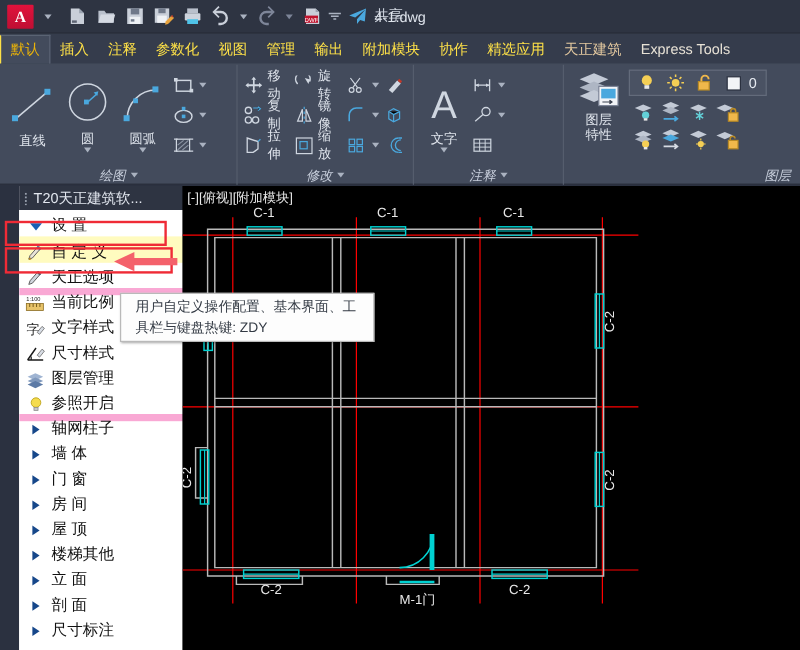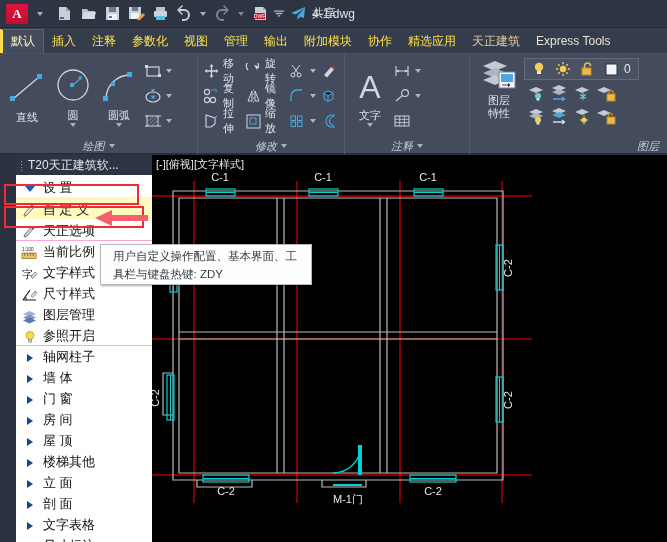--- a/index.html
+++ b/index.html
@@ -45,22 +45,22 @@
   .tabs {
     position:absolute; left:0; top:28px; width:667px; height:26px;
     background:#353c4c;
     display:flex; align-items:flex-end;
     border-bottom:1px solid #4a5262;
   }
   .tab {
     padding:3px 8px 4px 8px; font-size:12px; color:#fde047; white-space:nowrap;
     line-height:16px;
   }
-  .tab.active { background:#434b5c; color:#fef9c3; border-top:1px solid #5a6373;
-                border-left:3px solid #fde047; border-right:1px solid #5a6373;}
+  .tab.active { background:#434b5c; color:#eab308; border-top:1px solid #5a6373;
+                border-left:1px solid #fde047; border-right:1px solid #5a6373;}
   .tab.alt { color:#e4c9a0; }
   .tab.alt2 { color:#e8e2d6; }
 
   
   .ribbon {
     position:absolute; left:0; top:54px; width:667px; height:100px;
     background:#434b5c;
     display:flex;
     border-bottom:1px solid #262b37;
   }
@@ -100,21 +100,21 @@
   .grip { width:3px; height:11px;
     background-image:radial-gradient(#98a0ad 40%, transparent 41%);
     background-size:3px 3px; }
   .dock-list { background:#ffffff; height:367px; overflow:hidden; }
   .row {
     height:21px; display:flex; align-items:flex-end; gap:5px; padding-left:5px;
     font-size:13px; color:#111; white-space:nowrap;
     font-family:"Liberation Sans","DejaVu Sans",sans-serif;
   }
   .row .ic { width:17px; height:17px; display:flex; align-items:center; justify-content:center; flex:0 0 17px;}
-  .row.sep-top { border-top:1px solid #f9a8d4; }
+  .row.sep-top { border-top:6px solid #f9a8d4; }
   .row.highlight { background:#fffbbf; }
   .tri { width:0;height:0;border-top:4px solid transparent;border-bottom:4px solid transparent;border-left:6px solid #16478a; }
   .tri-dn { width:0;height:0;border-left:5px solid transparent;border-right:5px solid transparent;border-top:6px solid #1a5fb4;}
   .grp-label { letter-spacing:0px; }
 
   
   .annot { position:absolute; border:2px solid #ef2b36; pointer-events:none; }
   .arrow-wrap { position:absolute; pointer-events:none; }
 
   
@@ -738,45 +738,39 @@
       <div class="row">
         <span class="ic">
             <span class="tri"></span>
           </span>
         <span class="grp-label">剖    面</span>
       </div>
       <div class="row">
         <span class="ic">
             <span class="tri"></span>
           </span>
-        <span class="grp-label">文字表格</span>
-      </div>
-      <div class="row">
-        <span class="ic">
-            <span class="tri"></span>
-          </span>
         <span class="grp-label">尺寸标注</span>
       </div>
     </div>
   </div>
 
   <div class="annot" style="left:4px; top:184px; width:135px; height:21px; z-index:50"></div>
   <div class="annot" style="left:4px; top:206px; width:140px; height:22px; z-index:50"></div>
   <svg class="arrow-wrap" style="left:88px; top:208px; z-index:55" width="60" height="20" viewBox="0 0 60 20">
     <path d="M60 10h-38" stroke="#f4616b" stroke-width="6" stroke-linecap="butt"></path>
     <path d="M24 2l-17 8 17 8z" fill="#f4616b"></path>
   </svg>
 
   <div class="tooltip">
     <div>用户自定义操作配置、基本界面、工</div>
     <div>具栏与键盘热键: ZDY</div>
   </div>
 
   <div class="canvas">
-    <div class="vp-label">[-][俯视][文字样式]</div>
+    <div class="vp-label">[-][俯视][附加模块]</div>
 
     <svg width="515" height="387" viewBox="0 0 515 387" style="position:absolute;left:0;top:0">
 
       <g stroke="#ff0000" stroke-width="1">
         <line x1="42" y1="26" x2="42" y2="348"></line>
         <line x1="145" y1="26" x2="145" y2="348"></line>
         <line x1="248" y1="26" x2="248" y2="348"></line>
         <line x1="350" y1="26" x2="350" y2="348"></line>
         <line x1="0" y1="41" x2="380" y2="41"></line>
         <line x1="0" y1="184" x2="380" y2="184"></line>

